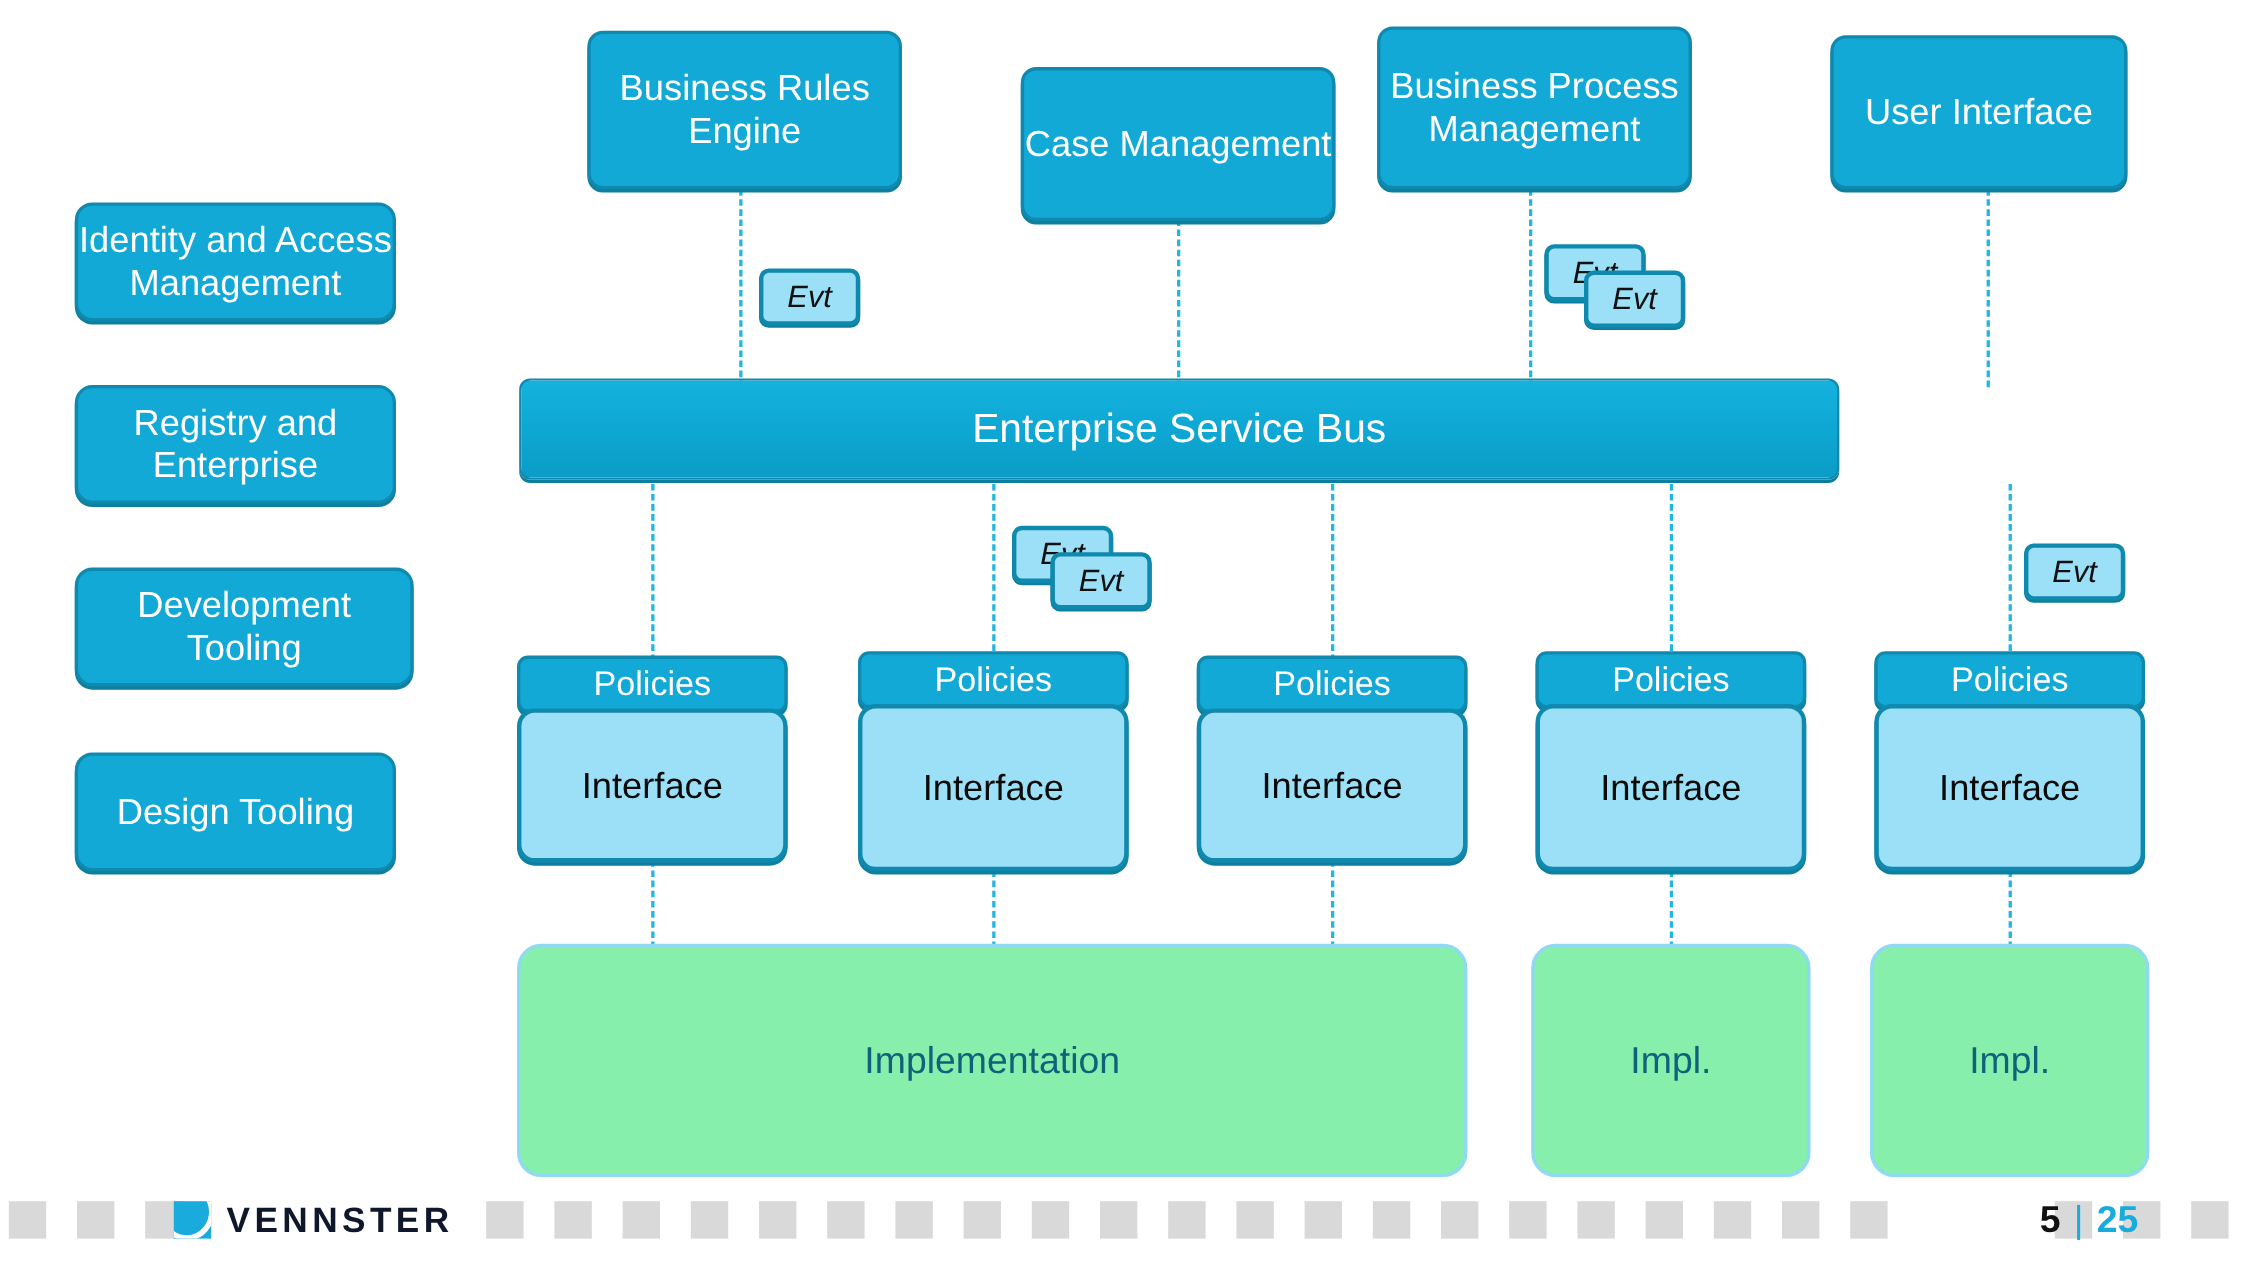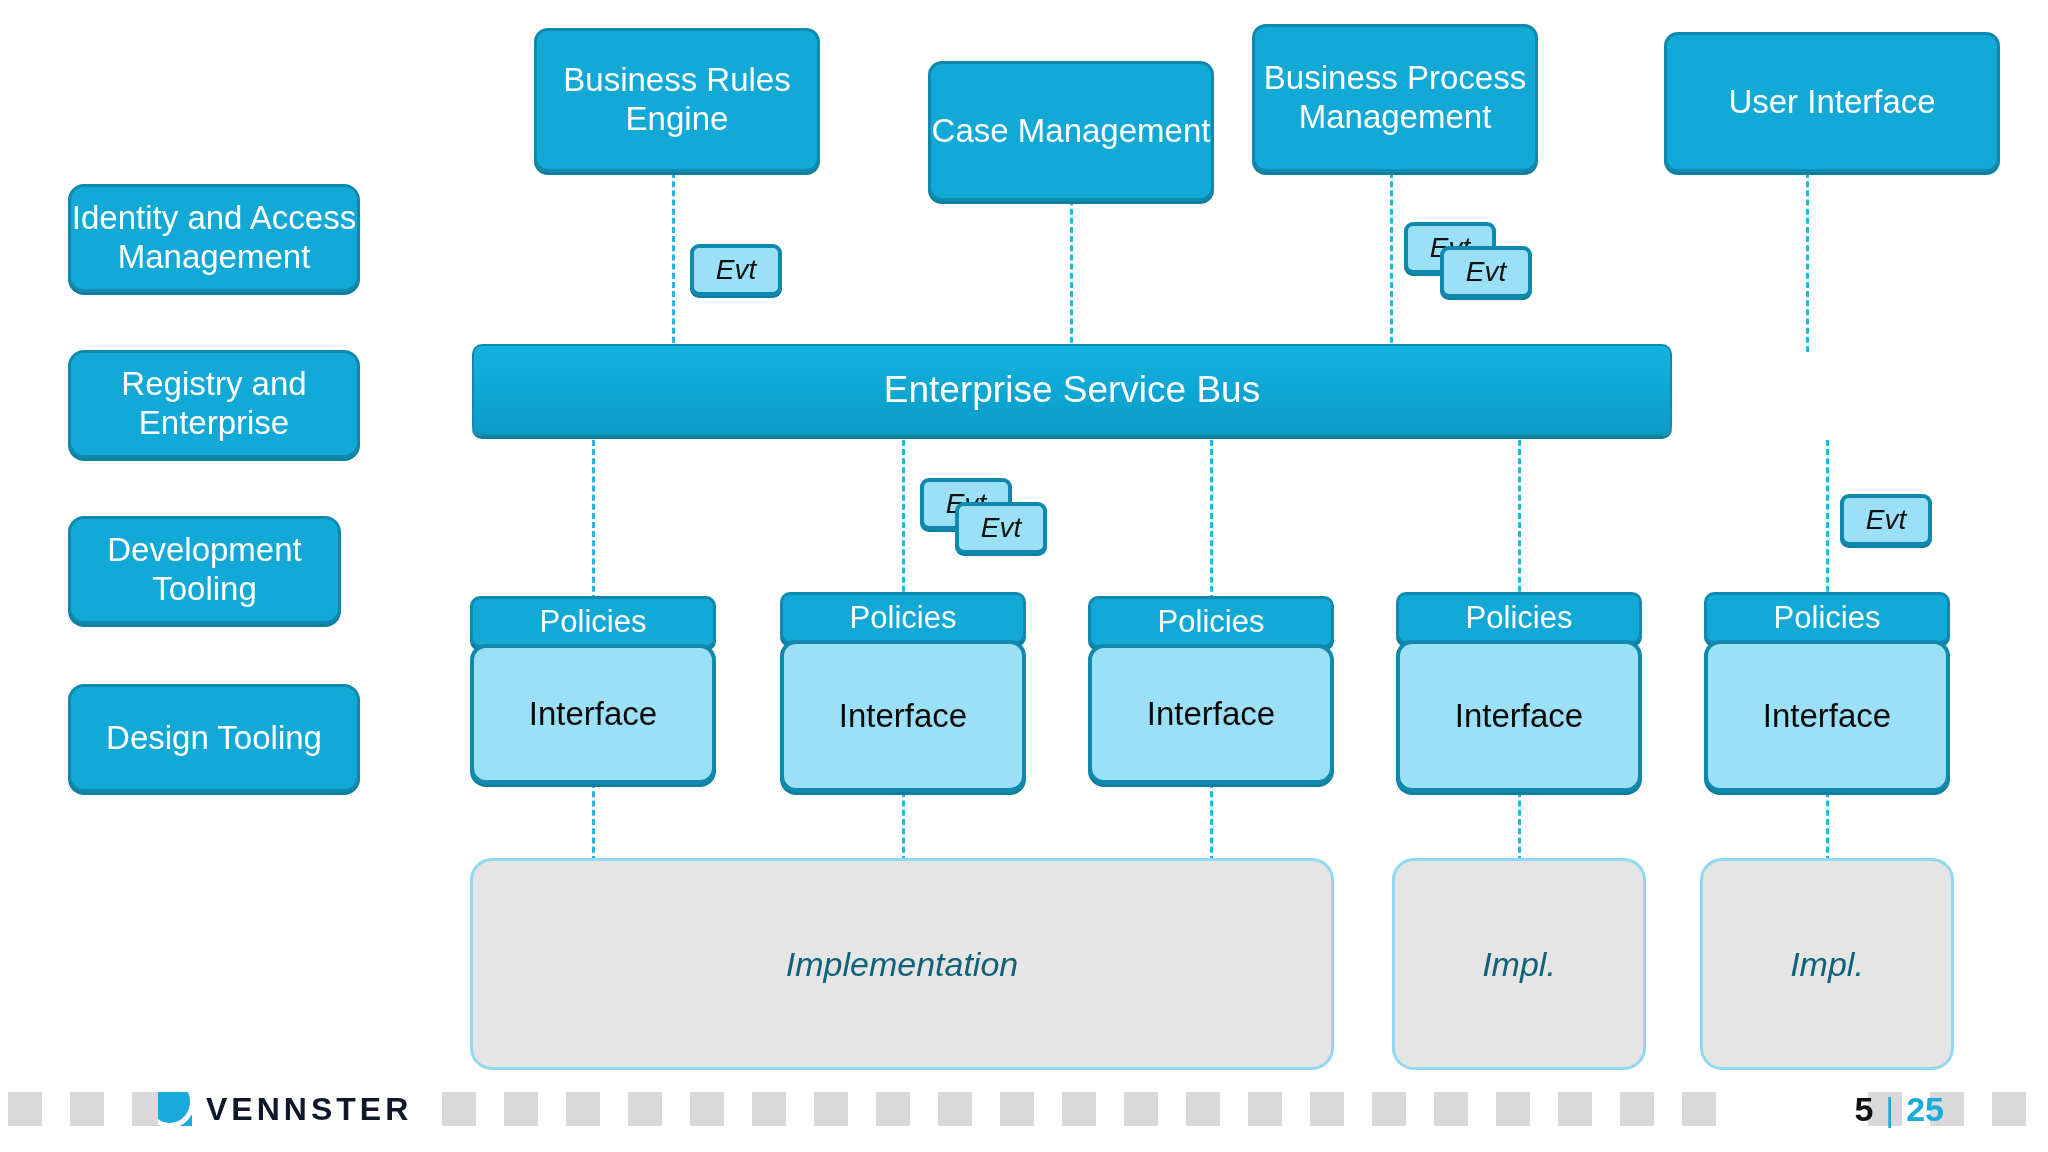--- a/index.html
+++ b/index.html
@@ -68,26 +68,25 @@
     background:#9BE0F7;
     border:4px solid #1089AE;
     border-radius:16px;
     color:#0a0a0a;
     font-size:33px;
     box-shadow:0 3px 0 #0d7f9f;
   }
 
   
   .impl{
-    background:#e5e5e5;
+    background:#86efac;
     border:3px solid #8FD9F2;
     border-radius:22px;
     color:#10617a;
     font-size:34px;
-    font-style:italic;
   }
 
   
   .evt{
     position:absolute;
     box-sizing:border-box;
     display:flex;align-items:center;justify-content:center;
     background:#9BE0F7;
     border:4px solid #1089AE;
     border-radius:9px;
@@ -165,37 +164,37 @@
   <div class="dash" style="left:1210px;top:782px;height:80px;"></div>
   <div class="dash" style="left:1518px;top:782px;height:80px;"></div>
   <div class="dash" style="left:1826px;top:782px;height:80px;"></div>
 
   <div class="node blk-side" style="left:68px;top:184px;width:292px;height:108px;">
     <span>Identity and Access Management</span>
   </div>
   <div class="node blk-side" style="left:68px;top:350px;width:292px;height:108px;">
     <span>Registry and Enterprise</span>
   </div>
-  <div class="node blk-side" style="left:68px;top:516px;width:273px;height:108px;">
+  <div class="node blk-side" style="left:68px;top:516px;width:308px;height:108px;">
     <span>Development Tooling</span>
   </div>
   <div class="node blk-side" style="left:68px;top:684px;width:292px;height:108px;">
     <span>Design Tooling</span>
   </div>
 
   <div class="node blk-solid" style="left:534px;top:28px;width:286px;height:144px;">
     <span>Business Rules Engine</span>
   </div>
   <div class="node blk-solid" style="left:928px;top:34px;width:286px;height:140px;margin-top:27px;">
     <span>Case Management</span>
   </div>
   <div class="node blk-solid" style="left:1252px;top:24px;width:286px;height:148px;">
     <span>Business Process Management</span>
   </div>
-  <div class="node blk-solid" style="left:1664px;top:32px;width:336px;height:140px;">
+  <div class="node blk-solid" style="left:1664px;top:32px;width:270px;height:140px;">
     <span>User Interface</span>
   </div>
 
   <div class="evt" style="left:690px;top:244px;">
     <span>Evt</span>
   </div>
   <div class="evt" style="left:1404px;top:222px;">
     <span>Evt</span>
   </div>
   <div class="evt" style="left:1440px;top:246px;">

